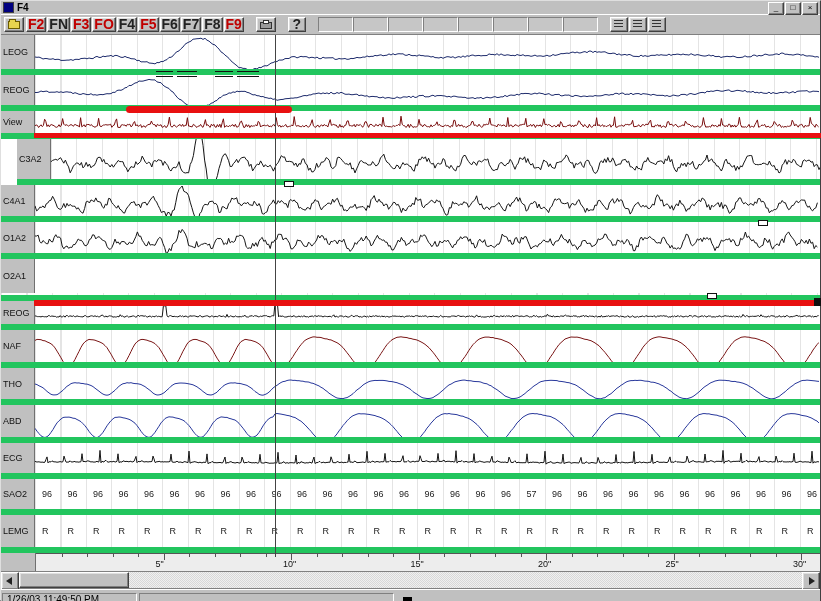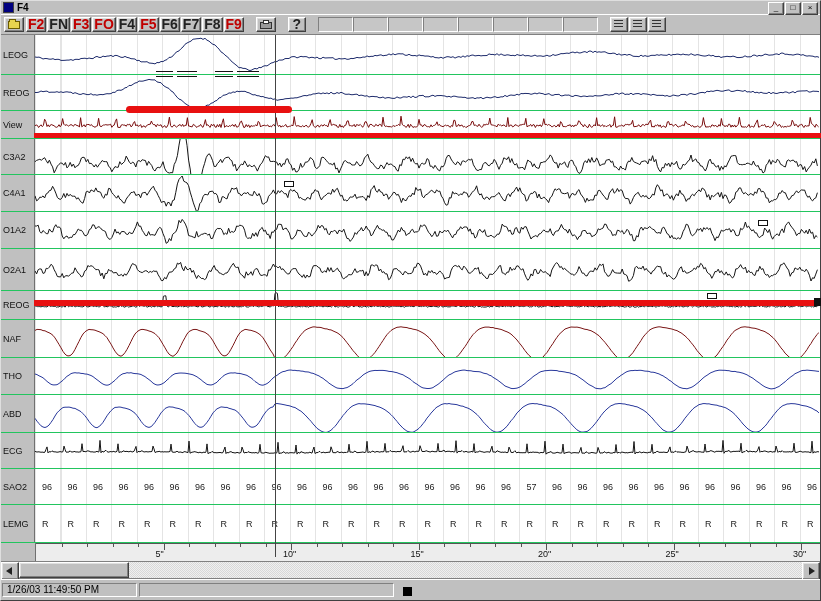--- a/index.html
+++ b/index.html
@@ -18,21 +18,21 @@
   .tb-btn.accent{color:#c00000;}
   .folder-shape{display:block;width:10px;height:6px;margin:3px 2px 0 2px;background:#e8d44f;border:1px solid #6b5b00;position:relative;}
   .folder-shape:before{content:"";position:absolute;top:-3px;left:0;width:5px;height:2px;background:#e8d44f;border:1px solid #6b5b00;border-bottom:none;}
   .printer-shape{display:block;width:10px;height:5px;margin:4px 2px 0 2px;background:#9a9a9a;border:1px solid #333;position:relative;}
   .printer-shape:before{content:"";position:absolute;top:-3px;left:2px;width:4px;height:2px;background:#fff;border:1px solid #333;}
   .seg{width:33px;height:13px;background:#c6c6c6;border:1px solid;border-color:#808080 #fff #fff #808080;}
   .view-lines{display:block;width:9px;height:7px;margin:2px auto 0;background:repeating-linear-gradient(to bottom,#333 0 1px,transparent 1px 3px);}
   .tb-gap{width:8px;}
   
   .chart{position:relative;width:819px;background:#fff;}
-  .ch-row{display:flex;border-bottom:1px solid #22c55e;box-sizing:border-box;}
+  .ch-row{display:flex;border-bottom:6px solid #22c55e;box-sizing:border-box;}
   .ch-label{width:34px;flex:0 0 34px;background:#c0c0c0;border-right:1px solid #707070;font-size:9px;color:#111;display:flex;align-items:center;justify-content:flex-start;padding-left:2px;box-sizing:border-box;}
   .ch-trace{position:relative;flex:1;overflow:hidden;background-image:repeating-linear-gradient(90deg,#e4e4e4 0,#e4e4e4 1px,transparent 1px,transparent 25.5px);}
   .ch-trace svg{display:block;}
   .val-span{position:absolute;top:50%;transform:translateY(-50%);font-size:9px;color:#222;}
   
   .axis-row{display:flex;height:18px;border-bottom:1px solid #808080;background:#ededed;}
   .axis-label-gutter{width:34px;flex:0 0 34px;background:#c0c0c0;border-right:1px solid #707070;}
   .axis-area{position:relative;flex:1;border-top:1px solid #555;}
   .tick{position:absolute;top:0;width:1px;background:#555;}
   .tick-label{position:absolute;top:5px;font-size:9px;color:#111;}
@@ -136,21 +136,21 @@
           </div>
         </div>
         <div class="ch-row" style="height: 28px;">
           <div class="ch-label">View</div>
           <div class="ch-trace">
             <svg width="784" height="27">
               <path d="M0.0,14.7L1.2,14.0L2.4,14.4L3.6,16.5L4.8,15.0L6.0,13.8L7.2,15.6L8.4,14.5L9.6,8.2L10.8,10.4L12.0,15.5L13.2,13.8L14.4,15.8L15.6,13.8L16.8,13.6L18.0,14.4L19.2,14.6L20.4,16.1L21.6,16.3L22.8,15.6L24.0,13.7L25.2,15.8L26.4,14.1L27.6,7.6L28.8,13.2L30.0,14.4L31.2,13.7L32.4,14.3L33.6,15.1L34.8,14.2L36.0,13.6L37.2,14.2L38.4,15.3L39.6,13.5L40.8,13.7L42.0,14.7L43.2,14.6L44.4,16.1L45.6,6.7L46.8,15.8L48.0,14.8L49.2,13.7L50.4,16.0L51.6,13.4L52.8,13.5L54.0,13.5L55.2,14.5L56.4,13.5L57.6,15.2L58.8,15.6L60.0,16.3L61.2,15.3L62.4,14.9L63.6,7.3L64.8,14.9L66.0,15.6L67.2,15.1L68.4,13.9L69.6,14.0L70.8,13.6L72.0,14.0L73.2,13.9L74.4,13.7L75.6,13.2L76.8,16.3L78.0,14.6L79.2,14.1L80.4,10.4L81.6,7.9L82.8,16.3L84.0,16.4L85.2,16.5L86.4,13.9L87.6,13.7L88.8,14.2L90.0,14.0L91.2,15.3L92.4,13.3L93.6,13.7L94.8,13.2L96.0,15.8L97.2,14.9L98.4,12.1L99.6,10.5L100.8,14.9L102.0,13.7L103.2,15.3L104.4,14.8L105.6,13.6L106.8,16.5L108.0,15.1L109.2,14.9L110.4,16.4L111.6,14.5L112.8,13.9L114.0,13.3L115.2,13.3L116.4,10.0L117.6,12.9L118.8,13.7L120.0,13.7L121.2,15.8L122.4,13.3L123.6,14.3L124.8,14.4L126.0,13.7L127.2,16.3L128.4,15.9L129.6,14.5L130.8,16.5L132.0,15.9L133.2,13.3L134.4,6.1L135.6,14.6L136.8,16.1L138.0,15.4L139.2,13.8L140.4,15.3L141.6,16.1L142.8,15.0L144.0,14.0L145.2,13.6L146.4,15.3L147.6,13.3L148.8,15.5L150.0,14.2L151.2,14.4L152.4,6.7L153.6,15.1L154.8,15.2L156.0,15.7L157.2,15.8L158.4,13.3L159.6,14.1L160.8,15.7L162.0,16.4L163.2,15.1L164.4,15.1L165.6,13.4L166.8,15.5L168.0,16.3L169.2,13.2L170.4,8.6L171.6,14.5L172.8,13.7L174.0,15.3L175.2,16.4L176.4,13.2L177.6,14.8L178.8,13.3L180.0,15.9L181.2,16.3L182.4,13.6L183.6,15.9L184.8,13.2L186.0,16.5L187.2,11.8L188.4,7.8L189.6,16.3L190.8,15.2L192.0,14.6L193.2,15.9L194.4,14.6L195.6,15.3L196.8,14.0L198.0,13.8L199.2,15.5L200.4,13.3L201.6,16.1L202.8,16.0L204.0,14.4L205.2,11.1L206.4,10.0L207.6,13.2L208.8,16.5L210.0,16.2L211.2,13.5L212.4,15.7L213.6,13.8L214.8,16.5L216.0,14.5L217.2,15.3L218.4,14.9L219.6,14.9L220.8,13.8L222.0,14.9L223.2,10.4L224.4,11.4L225.6,16.0L226.8,14.8L228.0,14.7L229.2,14.1L230.4,14.7L231.6,14.6L232.8,13.9L234.0,15.8L235.2,15.0L236.4,15.9L237.6,14.2L238.8,13.6L240.0,15.2L241.2,6.6L242.4,13.6L243.6,15.5L244.8,14.2L246.0,16.2L247.2,14.9L248.4,15.5L249.6,14.5L250.8,13.5L252.0,16.0L253.2,15.7L254.4,15.3L255.6,15.1L256.8,14.1L258.0,14.8L259.2,5.6L260.4,13.4L261.6,15.4L262.8,14.5L264.0,15.0L265.2,15.5L266.4,15.9L267.6,14.5L268.8,15.7L270.0,15.3L271.2,14.0L272.4,15.7L273.6,16.2L274.8,14.8L276.0,12.3L277.2,8.7L278.4,14.8L279.6,15.8L280.8,16.3L282.0,14.5L283.2,14.3L284.4,16.2L285.6,14.3L286.8,14.0L288.0,15.2L289.2,13.5L290.4,14.5L291.6,14.4L292.8,16.0L294.0,12.0L295.2,8.6L296.4,14.3L297.6,13.8L298.8,13.3L300.0,14.2L301.2,14.0L302.4,16.1L303.6,16.4L304.8,13.4L306.0,16.1L307.2,14.8L308.4,16.5L309.6,14.4L310.8,14.2L312.0,10.1L313.2,9.8L314.4,14.7L315.6,14.6L316.8,15.0L318.0,14.9L319.2,13.4L320.4,16.0L321.6,13.5L322.8,14.0L324.0,14.5L325.2,13.4L326.4,14.6L327.6,16.3L328.8,14.5L330.0,10.9L331.2,10.7L332.4,13.7L333.6,16.4L334.8,13.6L336.0,13.3L337.2,13.9L338.4,15.2L339.6,15.4L340.8,13.3L342.0,14.4L343.2,15.0L344.4,13.3L345.6,13.5L346.8,15.5L348.0,6.2L349.2,13.9L350.4,15.6L351.6,15.1L352.8,15.6L354.0,15.7L355.2,15.6L356.4,16.0L357.6,15.2L358.8,14.6L360.0,15.6L361.2,14.4L362.4,14.5L363.6,13.3L364.8,14.6L366.0,5.2L367.2,13.2L368.4,14.6L369.6,14.7L370.8,16.4L372.0,15.5L373.2,13.3L374.4,16.5L375.6,13.3L376.8,14.8L378.0,16.5L379.2,15.7L380.4,16.0L381.6,16.0L382.8,14.6L384.0,8.3L385.2,14.0L386.4,13.8L387.6,15.8L388.8,14.0L390.0,13.5L391.2,15.2L392.4,15.7L393.6,15.6L394.8,16.2L396.0,13.8L397.2,15.8L398.4,14.6L399.6,14.3L400.8,13.4L402.0,10.8L403.2,14.5L404.4,13.3L405.6,15.0L406.8,15.2L408.0,15.7L409.2,14.9L410.4,14.1L411.6,14.8L412.8,14.4L414.0,15.1L415.2,16.4L416.4,14.5L417.6,15.4L418.8,9.3L420.0,9.4L421.2,15.4L422.4,15.2L423.6,13.3L424.8,15.2L426.0,14.2L427.2,14.2L428.4,16.1L429.6,15.3L430.8,16.5L432.0,15.9L433.2,14.9L434.4,14.6L435.6,14.0L436.8,10.6L438.0,10.5L439.2,14.5L440.4,13.8L441.6,15.1L442.8,15.3L444.0,13.2L445.2,15.0L446.4,16.2L447.6,15.8L448.8,13.3L450.0,14.2L451.2,13.2L452.4,13.5L453.6,13.2L454.8,7.1L456.0,13.7L457.2,14.0L458.4,14.2L459.6,14.7L460.8,15.0L462.0,15.8L463.2,13.2L464.4,14.2L465.6,14.0L466.8,15.0L468.0,14.1L469.2,14.0L470.4,15.4L471.6,15.5L472.8,6.5L474.0,15.6L475.2,14.1L476.4,14.0L477.6,15.9L478.8,15.4L480.0,13.7L481.2,14.1L482.4,14.7L483.6,15.4L484.8,13.8L486.0,14.1L487.2,13.5L488.4,13.3L489.6,13.5L490.8,7.3L492.0,15.8L493.2,14.9L494.4,14.9L495.6,13.4L496.8,15.3L498.0,13.6L499.2,13.9L500.4,16.5L501.6,14.2L502.8,14.4L504.0,15.0L505.2,13.7L506.4,15.7L507.6,13.5L508.8,7.7L510.0,13.7L511.2,13.2L512.4,14.3L513.6,13.5L514.8,14.1L516.0,14.8L517.2,16.1L518.4,14.8L519.6,14.4L520.8,15.9L522.0,15.2L523.2,13.4L524.4,15.9L525.6,10.6L526.8,12.2L528.0,15.6L529.2,15.5L530.4,15.7L531.6,15.4L532.8,14.4L534.0,14.4L535.2,13.7L536.4,15.8L537.6,14.1L538.8,15.8L540.0,14.0L541.2,14.5L542.4,13.6L543.6,9.8L544.8,10.5L546.0,13.3L547.2,13.7L548.4,15.9L549.6,13.5L550.8,14.7L552.0,16.4L553.2,16.3L554.4,13.2L555.6,15.5L556.8,16.3L558.0,15.3L559.2,13.7L560.4,15.0L561.6,6.7L562.8,14.9L564.0,13.5L565.2,15.3L566.4,14.7L567.6,13.7L568.8,15.7L570.0,14.5L571.2,15.7L572.4,14.9L573.6,14.6L574.8,13.4L576.0,16.2L577.2,14.4L578.4,14.3L579.6,5.8L580.8,16.1L582.0,16.3L583.2,15.3L584.4,14.9L585.6,14.8L586.8,14.0L588.0,15.2L589.2,15.1L590.4,13.3L591.6,13.6L592.8,13.4L594.0,14.1L595.2,13.3L596.4,12.9L597.6,9.3L598.8,15.7L600.0,15.6L601.2,15.4L602.4,15.3L603.6,13.7L604.8,15.3L606.0,15.7L607.2,13.7L608.4,13.7L609.6,14.7L610.8,13.2L612.0,13.4L613.2,13.5L614.4,10.8L615.6,9.2L616.8,15.9L618.0,15.4L619.2,16.1L620.4,14.1L621.6,14.7L622.8,13.6L624.0,15.5L625.2,13.9L626.4,16.5L627.6,15.4L628.8,14.9L630.0,16.4L631.2,15.9L632.4,10.9L633.6,10.5L634.8,13.9L636.0,13.2L637.2,13.5L638.4,15.2L639.6,14.1L640.8,13.3L642.0,15.0L643.2,16.1L644.4,15.4L645.6,15.2L646.8,14.5L648.0,13.8L649.2,14.8L650.4,10.1L651.6,12.0L652.8,13.4L654.0,13.2L655.2,14.0L656.4,15.4L657.6,14.4L658.8,16.1L660.0,15.8L661.2,15.8L662.4,14.9L663.6,15.5L664.8,16.4L666.0,15.7L667.2,14.1L668.4,6.6L669.6,13.0L670.8,16.2L672.0,15.8L673.2,16.0L674.4,15.4L675.6,16.2L676.8,14.0L678.0,14.0L679.2,15.4L680.4,14.0L681.6,15.6L682.8,15.7L684.0,13.6L685.2,15.2L686.4,7.5L687.6,14.0L688.8,14.1L690.0,15.8L691.2,14.4L692.4,15.7L693.6,13.2L694.8,13.3L696.0,16.2L697.2,14.0L698.4,16.0L699.6,13.9L700.8,16.0L702.0,14.9L703.2,13.4L704.4,6.3L705.6,13.6L706.8,16.1L708.0,15.8L709.2,16.2L710.4,15.7L711.6,16.4L712.8,15.2L714.0,13.4L715.2,16.5L716.4,15.2L717.6,15.5L718.8,16.2L720.0,13.6L721.2,11.4L722.4,8.9L723.6,16.2L724.8,15.8L726.0,14.6L727.2,14.1L728.4,14.5L729.6,13.3L730.8,15.9L732.0,15.9L733.2,15.1L734.4,16.3L735.6,16.2L736.8,15.5L738.0,13.9L739.2,10.5L740.4,11.9L741.6,14.0L742.8,15.2L744.0,13.4L745.2,14.1L746.4,16.4L747.6,15.3L748.8,16.3L750.0,15.3L751.2,16.1L752.4,15.2L753.6,15.4L754.8,15.1L756.0,14.6L757.2,9.2L758.4,11.3L759.6,15.0L760.8,13.3L762.0,14.3L763.2,16.2L764.4,14.0L765.6,13.8L766.8,13.2L768.0,15.6L769.2,16.4L770.4,14.1L771.6,15.4L772.8,14.7L774.0,15.0L775.2,6.4L776.4,12.4L777.6,13.3L778.8,14.7L780.0,16.3L781.2,13.2L782.4,14.8L783.6,15.9" fill="none" stroke="#7a0d0d" stroke-width="1"></path>
             </svg>
           </div>
         </div>
-        <div class="ch-row" style="height: 36px;">
+        <div class="ch-row" style="height: 46px; margin-left: 16px;">
           <div class="ch-label">C3A2</div>
           <div class="ch-trace">
             <svg width="784" height="45">
               <path d="M0.0,22.7L1.6,21.4L3.2,20.8L4.8,20.3L6.4,21.2L8.0,19.8L9.6,18.7L11.2,21.5L12.8,24.2L14.4,21.1L16.0,25.1L17.6,27.9L19.2,33.8L20.8,30.6L22.4,27.1L24.0,25.3L25.6,24.0L27.2,24.2L28.8,26.2L30.4,23.5L32.0,28.9L33.6,27.2L35.2,23.4L36.8,27.4L38.4,25.0L40.0,28.8L41.6,27.0L43.2,26.5L44.8,23.5L46.4,19.0L48.0,18.2L49.6,18.7L51.2,22.8L52.8,20.4L54.4,24.6L56.0,24.3L57.6,25.7L59.2,28.0L60.8,25.5L62.4,28.2L64.0,25.8L65.6,23.7L67.2,21.5L68.8,22.6L70.4,22.6L72.0,22.8L73.6,27.4L75.2,28.6L76.8,32.8L78.4,30.1L80.0,27.6L81.6,28.2L83.2,28.3L84.8,22.7L86.4,25.4L88.0,24.1L89.6,22.4L91.2,17.1L92.8,20.1L94.4,23.3L96.0,24.8L97.6,23.1L99.2,24.2L100.8,28.0L102.4,22.4L104.0,21.5L105.6,22.7L107.2,20.7L108.8,21.2L110.4,21.5L112.0,26.4L113.6,22.4L115.2,24.6L116.8,26.6L118.4,30.6L120.0,32.0L121.6,29.0L123.2,28.3L124.8,28.9L126.4,26.6L128.0,22.7L129.6,29.1L131.2,32.2L132.8,33.5L134.4,34.0L136.0,33.6L137.6,33.8L139.2,25.5L140.8,22.3L142.4,16.6L144.0,6.1L145.6,-2.6L147.2,-2.2L148.8,-7.1L150.4,-4.1L152.0,6.3L153.6,21.1L155.2,30.0L156.8,43.6L158.4,47.8L160.0,49.0L161.6,51.9L163.2,48.5L164.8,41.6L166.4,36.7L168.0,29.4L169.6,24.4L171.2,18.6L172.8,15.7L174.4,14.8L176.0,17.8L177.6,21.7L179.2,27.5L180.8,27.5L182.4,24.5L184.0,23.0L185.6,20.3L187.2,23.6L188.8,20.6L190.4,18.8L192.0,18.4L193.6,18.1L195.2,20.6L196.8,21.7L198.4,27.3L200.0,25.2L201.6,31.9L203.2,29.5L204.8,26.9L206.4,25.0L208.0,25.8L209.6,21.9L211.2,24.8L212.8,27.9L214.4,25.7L216.0,27.5L217.6,27.5L219.2,26.2L220.8,28.7L222.4,32.1L224.0,28.3L225.6,25.2L227.2,23.7L228.8,20.0L230.4,16.7L232.0,18.2L233.6,17.9L235.2,22.4L236.8,22.5L238.4,22.3L240.0,22.7L241.6,23.0L243.2,26.3L244.8,24.0L246.4,27.9L248.0,24.6L249.6,25.3L251.2,20.2L252.8,19.8L254.4,24.5L256.0,25.7L257.6,31.3L259.2,29.0L260.8,32.9L262.4,32.8L264.0,30.4L265.6,24.3L267.2,28.4L268.8,26.6L270.4,23.1L272.0,23.1L273.6,22.0L275.2,18.6L276.8,19.6L278.4,21.6L280.0,27.9L281.6,29.6L283.2,28.6L284.8,26.5L286.4,18.7L288.0,18.1L289.6,19.4L291.2,21.3L292.8,23.4L294.4,24.8L296.0,24.8L297.6,26.0L299.2,23.8L300.8,30.0L302.4,29.1L304.0,33.9L305.6,29.9L307.2,26.5L308.8,22.5L310.4,21.6L312.0,23.2L313.6,23.9L315.2,24.0L316.8,26.0L318.4,26.0L320.0,25.9L321.6,22.6L323.2,24.7L324.8,26.9L326.4,26.2L328.0,23.5L329.6,18.6L331.2,17.3L332.8,15.2L334.4,20.4L336.0,23.2L337.6,24.1L339.2,26.3L340.8,28.5L342.4,29.6L344.0,29.5L345.6,26.1L347.2,26.8L348.8,29.9L350.4,26.5L352.0,23.6L353.6,25.8L355.2,25.0L356.8,25.3L358.4,27.2L360.0,27.7L361.6,31.1L363.2,32.2L364.8,25.7L366.4,26.6L368.0,20.1L369.6,20.7L371.2,17.8L372.8,19.7L374.4,17.8L376.0,22.5L377.6,19.2L379.2,23.4L380.8,25.1L382.4,24.3L384.0,29.1L385.6,25.6L387.2,24.0L388.8,25.2L390.4,24.6L392.0,19.6L393.6,20.7L395.2,27.3L396.8,27.1L398.4,29.4L400.0,26.3L401.6,28.7L403.2,31.0L404.8,31.9L406.4,27.2L408.0,27.9L409.6,25.4L411.2,19.3L412.8,16.5L414.4,16.5L416.0,20.0L417.6,22.5L419.2,24.6L420.8,25.7L422.4,22.8L424.0,23.9L425.6,26.4L427.2,22.2L428.8,21.9L430.4,23.0L432.0,21.7L433.6,20.3L435.2,21.1L436.8,19.9L438.4,25.8L440.0,28.5L441.6,31.1L443.2,31.5L444.8,30.5L446.4,30.6L448.0,25.5L449.6,23.6L451.2,23.8L452.8,26.2L454.4,26.8L456.0,24.6L457.6,24.3L459.2,20.4L460.8,22.7L462.4,26.5L464.0,30.3L465.6,26.3L467.2,24.2L468.8,18.8L470.4,19.7L472.0,20.5L473.6,17.8L475.2,23.5L476.8,19.6L478.4,24.1L480.0,26.1L481.6,24.5L483.2,29.1L484.8,28.9L486.4,28.5L488.0,28.5L489.6,30.8L491.2,25.7L492.8,21.0L494.4,22.4L496.0,23.2L497.6,27.7L499.2,24.8L500.8,28.2L502.4,29.0L504.0,29.3L505.6,23.6L507.2,23.5L508.8,22.8L510.4,22.8L512.0,20.4L513.6,19.3L515.2,15.9L516.8,17.8L518.4,22.2L520.0,24.1L521.6,23.7L523.2,29.1L524.8,24.4L526.4,25.4L528.0,24.4L529.6,22.9L531.2,26.6L532.8,28.5L534.4,22.8L536.0,21.2L537.6,21.6L539.2,25.8L540.8,27.7L542.4,32.3L544.0,34.4L545.6,33.6L547.2,30.3L548.8,23.9L550.4,21.7L552.0,23.8L553.6,19.8L555.2,23.4L556.8,18.5L558.4,22.9L560.0,22.7L561.6,18.9L563.2,22.0L564.8,26.7L566.4,25.8L568.0,25.0L569.6,25.1L571.2,21.2L572.8,20.8L574.4,20.4L576.0,23.4L577.6,22.2L579.2,27.8L580.8,27.9L582.4,29.4L584.0,31.2L585.6,27.0L587.2,29.6L588.8,29.5L590.4,31.1L592.0,24.7L593.6,22.0L595.2,22.6L596.8,18.5L598.4,22.4L600.0,23.4L601.6,24.0L603.2,24.7L604.8,25.7L606.4,22.7L608.0,22.3L609.6,21.9L611.2,22.3L612.8,25.0L614.4,19.9L616.0,21.7L617.6,16.7L619.2,22.8L620.8,20.4L622.4,27.4L624.0,30.9L625.6,32.9L627.2,28.4L628.8,29.0L630.4,24.4L632.0,26.6L633.6,24.0L635.2,27.7L636.8,23.5L638.4,25.4L640.0,24.9L641.6,22.3L643.2,27.9L644.8,30.2L646.4,29.5L648.0,25.3L649.6,26.0L651.2,24.8L652.8,22.2L654.4,21.1L656.0,16.0L657.6,22.8L659.2,21.0L660.8,19.9L662.4,23.2L664.0,23.8L665.6,27.0L667.2,27.1L668.8,29.8L670.4,32.0L672.0,28.2L673.6,22.2L675.2,20.1L676.8,24.5L678.4,24.1L680.0,26.9L681.6,28.1L683.2,26.3L684.8,31.5L686.4,27.3L688.0,30.3L689.6,26.9L691.2,27.8L692.8,24.0L694.4,20.9L696.0,17.3L697.6,16.8L699.2,16.5L700.8,16.7L702.4,23.5L704.0,25.4L705.6,25.5L707.2,25.8L708.8,25.4L710.4,25.4L712.0,24.1L713.6,24.4L715.2,25.2L716.8,25.9L718.4,22.0L720.0,25.9L721.6,27.2L723.2,26.5L724.8,30.8L726.4,30.3L728.0,34.0L729.6,32.8L731.2,26.1L732.8,24.3L734.4,20.6L736.0,25.3L737.6,21.4L739.2,22.8L740.8,23.7L742.4,20.2L744.0,21.8L745.6,25.3L747.2,26.1L748.8,27.4L750.4,27.9L752.0,21.9L753.6,20.9L755.2,22.3L756.8,21.4L758.4,21.1L760.0,23.2L761.6,22.6L763.2,27.6L764.8,25.6L766.4,25.9L768.0,30.6L769.6,27.6L771.2,32.9L772.8,30.1L774.4,28.2L776.0,26.1L777.6,22.4L779.2,24.0L780.8,19.8L782.4,26.9" fill="none" stroke="#151515" stroke-width="1"></path>
             </svg>
           </div>
         </div>
         <div class="ch-row" style="height: 37px;">
           <div class="ch-label">C4A1</div>
           <div class="ch-trace">
@@ -160,21 +160,21 @@
           </div>
         </div>
         <div class="ch-row" style="height: 37px;">
           <div class="ch-label">O1A2</div>
           <div class="ch-trace">
             <svg width="784" height="36">
               <path d="M0.0,14.0L1.6,14.0L3.2,13.2L4.8,19.6L6.4,21.2L8.0,18.5L9.6,20.0L11.2,21.5L12.8,21.8L14.4,17.0L16.0,19.4L17.6,20.0L19.2,15.3L20.8,12.7L22.4,15.4L24.0,14.9L25.6,16.1L27.2,24.0L28.8,26.8L30.4,24.7L32.0,24.0L33.6,26.3L35.2,25.3L36.8,25.5L38.4,22.5L40.0,22.6L41.6,19.9L43.2,17.0L44.8,18.3L46.4,18.3L48.0,20.4L49.6,23.4L51.2,23.8L52.8,21.9L54.4,17.5L56.0,16.7L57.6,12.8L59.2,13.1L60.8,16.9L62.4,15.2L64.0,14.7L65.6,16.0L67.2,18.0L68.8,18.7L70.4,19.5L72.0,24.4L73.6,26.7L75.2,27.4L76.8,25.6L78.4,22.0L80.0,17.1L81.6,21.0L83.2,19.9L84.8,22.4L86.4,19.7L88.0,19.5L89.6,19.8L91.2,22.1L92.8,22.5L94.4,20.2L96.0,21.4L97.6,21.4L99.2,18.1L100.8,14.7L102.4,9.9L104.0,14.2L105.6,14.1L107.2,18.3L108.8,20.7L110.4,23.4L112.0,23.7L113.6,19.5L115.2,23.1L116.8,22.6L118.4,22.9L120.0,23.3L121.6,20.0L123.2,16.9L124.8,15.4L126.4,16.6L128.0,21.6L129.6,25.4L131.2,31.3L132.8,30.3L134.4,26.5L136.0,28.7L137.6,22.4L139.2,21.0L140.8,19.8L142.4,16.1L144.0,8.4L145.6,10.8L147.2,7.4L148.8,9.5L150.4,12.1L152.0,16.2L153.6,23.5L155.2,24.0L156.8,24.4L158.4,25.2L160.0,25.8L161.6,19.5L163.2,24.9L164.8,23.6L166.4,22.4L168.0,22.1L169.6,21.3L171.2,21.5L172.8,23.1L174.4,22.0L176.0,26.6L177.6,26.4L179.2,21.8L180.8,18.1L182.4,16.4L184.0,16.7L185.6,16.4L187.2,18.3L188.8,22.6L190.4,21.1L192.0,22.3L193.6,16.3L195.2,20.9L196.8,19.4L198.4,20.3L200.0,19.0L201.6,14.0L203.2,14.4L204.8,13.2L206.4,13.6L208.0,14.4L209.6,18.2L211.2,24.8L212.8,26.4L214.4,25.9L216.0,26.4L217.6,21.3L219.2,24.2L220.8,20.7L222.4,24.4L224.0,19.2L225.6,16.9L227.2,15.4L228.8,19.4L230.4,18.2L232.0,22.5L233.6,22.2L235.2,26.5L236.8,19.9L238.4,20.4L240.0,17.6L241.6,17.4L243.2,12.3L244.8,12.3L246.4,12.5L248.0,17.8L249.6,16.6L251.2,16.1L252.8,18.5L254.4,21.1L256.0,26.8L257.6,26.9L259.2,24.9L260.8,23.0L262.4,17.9L264.0,18.7L265.6,18.6L267.2,21.1L268.8,23.8L270.4,24.5L272.0,24.3L273.6,20.1L275.2,21.7L276.8,24.1L278.4,22.3L280.0,20.4L281.6,18.0L283.2,13.3L284.8,16.0L286.4,13.5L288.0,14.1L289.6,17.8L291.2,16.4L292.8,21.3L294.4,22.9L296.0,19.3L297.6,19.9L299.2,18.3L300.8,19.1L302.4,22.0L304.0,18.2L305.6,18.9L307.2,19.8L308.8,17.2L310.4,22.0L312.0,26.5L313.6,26.6L315.2,29.4L316.8,27.4L318.4,25.1L320.0,20.6L321.6,22.3L323.2,19.4L324.8,18.4L326.4,15.5L328.0,19.0L329.6,17.4L331.2,14.0L332.8,17.5L334.4,18.4L336.0,23.8L337.6,22.6L339.2,19.0L340.8,16.3L342.4,13.3L344.0,16.6L345.6,17.0L347.2,18.3L348.8,17.9L350.4,20.2L352.0,20.2L353.6,24.2L355.2,23.6L356.8,27.9L358.4,28.0L360.0,25.1L361.6,21.8L363.2,18.1L364.8,19.9L366.4,15.4L368.0,18.5L369.6,18.9L371.2,23.6L372.8,21.8L374.4,21.5L376.0,18.4L377.6,17.3L379.2,20.5L380.8,19.8L382.4,20.0L384.0,18.4L385.6,13.2L387.2,14.6L388.8,12.8L390.4,13.6L392.0,17.2L393.6,20.3L395.2,22.0L396.8,24.7L398.4,22.6L400.0,19.4L401.6,24.3L403.2,23.8L404.8,19.1L406.4,20.4L408.0,20.4L409.6,18.1L411.2,19.7L412.8,18.0L414.4,20.6L416.0,23.3L417.6,25.9L419.2,22.6L420.8,22.4L422.4,18.3L424.0,17.8L425.6,14.7L427.2,16.9L428.8,15.1L430.4,14.9L432.0,15.2L433.6,19.3L435.2,16.9L436.8,22.0L438.4,21.2L440.0,26.1L441.6,24.7L443.2,19.4L444.8,17.2L446.4,19.5L448.0,20.3L449.6,17.7L451.2,23.6L452.8,24.5L454.4,24.1L456.0,23.2L457.6,24.5L459.2,25.4L460.8,24.2L462.4,22.0L464.0,22.3L465.6,18.8L467.2,12.1L468.8,14.2L470.4,14.4L472.0,15.3L473.6,19.4L475.2,18.1L476.8,22.3L478.4,22.0L480.0,16.4L481.6,15.6L483.2,20.1L484.8,21.2L486.4,15.2L488.0,17.3L489.6,14.7L491.2,14.8L492.8,19.1L494.4,22.9L496.0,27.0L497.6,25.0L499.2,24.4L500.8,23.5L502.4,24.9L504.0,22.0L505.6,21.6L507.2,19.7L508.8,17.8L510.4,19.4L512.0,19.8L513.6,19.9L515.2,16.7L516.8,21.6L518.4,23.6L520.0,20.0L521.6,19.0L523.2,18.9L524.8,16.0L526.4,12.4L528.0,16.0L529.6,17.7L531.2,17.9L532.8,21.1L534.4,17.1L536.0,21.0L537.6,23.9L539.2,22.8L540.8,24.2L542.4,27.6L544.0,24.6L545.6,24.0L547.2,19.0L548.8,18.5L550.4,18.5L552.0,21.6L553.6,21.3L555.2,21.2L556.8,24.7L558.4,23.8L560.0,23.1L561.6,21.1L563.2,16.8L564.8,17.7L566.4,16.8L568.0,16.1L569.6,12.1L571.2,12.4L572.8,16.5L574.4,18.0L576.0,19.3L577.6,23.5L579.2,22.7L580.8,23.2L582.4,18.2L584.0,18.6L585.6,20.0L587.2,18.5L588.8,21.9L590.4,20.4L592.0,17.3L593.6,18.9L595.2,23.2L596.8,22.3L598.4,28.7L600.0,28.7L601.6,23.7L603.2,24.9L604.8,17.3L606.4,15.0L608.0,18.2L609.6,15.6L611.2,16.4L612.8,16.3L614.4,14.6L616.0,15.6L617.6,17.3L619.2,17.7L620.8,20.3L622.4,21.0L624.0,20.5L625.6,21.5L627.2,16.1L628.8,15.1L630.4,17.9L632.0,21.6L633.6,22.5L635.2,26.1L636.8,23.4L638.4,26.5L640.0,25.9L641.6,27.3L643.2,25.5L644.8,27.2L646.4,24.9L648.0,19.7L649.6,16.8L651.2,12.2L652.8,12.8L654.4,17.1L656.0,22.4L657.6,23.9L659.2,22.1L660.8,20.7L662.4,16.9L664.0,18.3L665.6,16.3L667.2,19.6L668.8,15.6L670.4,17.4L672.0,15.5L673.6,17.6L675.2,16.2L676.8,21.3L678.4,24.2L680.0,28.6L681.6,24.9L683.2,25.7L684.8,21.9L686.4,18.1L688.0,19.2L689.6,18.4L691.2,17.3L692.8,17.7L694.4,16.5L696.0,20.1L697.6,17.6L699.2,18.6L700.8,23.2L702.4,23.7L704.0,23.1L705.6,16.3L707.2,17.7L708.8,15.5L710.4,10.0L712.0,15.5L713.6,14.1L715.2,16.8L716.8,18.9L718.4,17.7L720.0,20.9L721.6,20.9L723.2,24.6L724.8,25.6L726.4,23.8L728.0,23.2L729.6,16.0L731.2,18.0L732.8,20.6L734.4,17.5L736.0,23.8L737.6,27.2L739.2,24.5L740.8,22.8L742.4,21.9L744.0,23.8L745.6,19.2L747.2,16.9L748.8,20.6L750.4,13.8L752.0,11.7L753.6,9.9L755.2,13.0L756.8,15.2L758.4,17.2L760.0,19.7L761.6,23.6L763.2,21.5L764.8,21.6L766.4,17.4L768.0,19.3L769.6,21.2L771.2,18.3L772.8,21.9L774.4,17.0L776.0,21.3L777.6,20.2L779.2,26.7L780.8,23.5L782.4,25.0" fill="none" stroke="#151515" stroke-width="1"></path>
             </svg>
           </div>
         </div>
-        <div class="ch-row" style="height: 42px;">
+        <div class="ch-row" style="height: 42px; flex-direction: column;">
           <div class="ch-label">O2A1</div>
           <div class="ch-trace">
             <svg width="784" height="41">
               <path d="M0.0,21.9L1.6,24.9L3.2,20.7L4.8,19.9L6.4,20.1L8.0,24.4L9.6,23.9L11.2,19.3L12.8,19.7L14.4,18.1L16.0,15.3L17.6,16.7L19.2,20.8L20.8,23.7L22.4,27.5L24.0,27.8L25.6,27.9L27.2,24.5L28.8,28.8L30.4,26.8L32.0,26.7L33.6,27.1L35.2,25.7L36.8,24.1L38.4,23.9L40.0,18.8L41.6,21.7L43.2,24.2L44.8,25.5L46.4,28.0L48.0,26.9L49.6,22.2L51.2,21.2L52.8,16.6L54.4,17.5L56.0,16.7L57.6,17.4L59.2,18.8L60.8,20.7L62.4,20.5L64.0,20.9L65.6,26.9L67.2,24.0L68.8,29.8L70.4,24.4L72.0,24.6L73.6,20.3L75.2,21.9L76.8,21.8L78.4,24.0L80.0,23.6L81.6,23.6L83.2,26.4L84.8,26.4L86.4,25.4L88.0,27.3L89.6,24.8L91.2,26.3L92.8,23.8L94.4,21.0L96.0,17.1L97.6,14.5L99.2,15.5L100.8,16.1L102.4,20.5L104.0,22.3L105.6,23.0L107.2,23.6L108.8,22.5L110.4,21.7L112.0,22.0L113.6,23.7L115.2,22.4L116.8,23.3L118.4,21.9L120.0,22.4L121.6,22.1L123.2,25.8L124.8,28.4L126.4,31.6L128.0,31.5L129.6,28.4L131.2,29.9L132.8,26.1L134.4,23.0L136.0,23.1L137.6,22.5L139.2,19.9L140.8,19.0L142.4,14.1L144.0,15.2L145.6,13.4L147.2,19.0L148.8,21.8L150.4,17.3L152.0,20.4L153.6,20.6L155.2,19.0L156.8,23.3L158.4,21.4L160.0,25.9L161.6,29.5L163.2,26.4L164.8,27.9L166.4,29.5L168.0,29.4L169.6,30.6L171.2,29.4L172.8,24.4L174.4,21.6L176.0,22.6L177.6,18.9L179.2,16.5L180.8,20.8L182.4,21.1L184.0,23.8L185.6,24.3L187.2,25.3L188.8,25.8L190.4,24.0L192.0,24.0L193.6,21.8L195.2,18.8L196.8,16.3L198.4,14.3L200.0,17.7L201.6,18.5L203.2,18.1L204.8,24.2L206.4,25.6L208.0,27.0L209.6,29.2L211.2,22.8L212.8,26.1L214.4,25.1L216.0,22.7L217.6,26.3L219.2,21.5L220.8,19.6L222.4,19.9L224.0,23.5L225.6,26.3L227.2,26.4L228.8,25.7L230.4,25.9L232.0,27.3L233.6,20.8L235.2,21.2L236.8,18.2L238.4,15.0L240.0,18.0L241.6,17.4L243.2,19.0L244.8,17.3L246.4,20.6L248.0,19.7L249.6,21.9L251.2,23.9L252.8,25.0L254.4,24.7L256.0,21.6L257.6,19.8L259.2,19.6L260.8,19.5L262.4,22.8L264.0,25.1L265.6,26.2L267.2,28.3L268.8,25.6L270.4,29.1L272.0,26.0L273.6,28.0L275.2,27.4L276.8,20.7L278.4,16.8L280.0,16.6L281.6,16.7L283.2,18.2L284.8,19.0L286.4,22.9L288.0,23.5L289.6,21.7L291.2,23.3L292.8,18.5L294.4,22.3L296.0,18.7L297.6,22.7L299.2,22.2L300.8,20.6L302.4,19.2L304.0,22.1L305.6,23.3L307.2,28.6L308.8,30.0L310.4,28.2L312.0,27.8L313.6,25.5L315.2,25.8L316.8,25.6L318.4,22.7L320.0,19.7L321.6,23.3L323.2,22.9L324.8,21.7L326.4,21.9L328.0,21.2L329.6,27.0L331.2,22.7L332.8,26.7L334.4,23.7L336.0,16.1L337.6,16.0L339.2,17.2L340.8,15.9L342.4,16.4L344.0,21.9L345.6,20.1L347.2,23.5L348.8,22.7L350.4,25.0L352.0,24.8L353.6,30.7L355.2,29.6L356.8,25.6L358.4,20.1L360.0,19.8L361.6,19.5L363.2,21.5L364.8,22.1L366.4,24.3L368.0,26.0L369.6,22.7L371.2,22.9L372.8,24.8L374.4,24.6L376.0,24.5L377.6,23.3L379.2,18.2L380.8,18.4L382.4,14.2L384.0,14.6L385.6,17.1L387.2,21.4L388.8,26.0L390.4,24.3L392.0,26.6L393.6,21.8L395.2,23.7L396.8,21.5L398.4,24.0L400.0,23.3L401.6,25.5L403.2,23.9L404.8,21.9L406.4,23.6L408.0,25.5L409.6,30.0L411.2,29.0L412.8,28.6L414.4,28.3L416.0,21.9L417.6,18.3L419.2,16.8L420.8,16.5L422.4,17.7L424.0,16.7L425.6,19.5L427.2,20.9L428.8,17.1L430.4,18.7L432.0,21.0L433.6,24.0L435.2,24.2L436.8,22.8L438.4,21.5L440.0,19.0L441.6,20.1L443.2,18.4L444.8,24.8L446.4,23.4L448.0,26.0L449.6,27.1L451.2,29.4L452.8,29.5L454.4,25.2L456.0,25.2L457.6,25.5L459.2,23.9L460.8,21.8L462.4,20.3L464.0,17.1L465.6,16.5L467.2,23.8L468.8,24.3L470.4,25.7L472.0,23.1L473.6,23.2L475.2,18.1L476.8,21.4L478.4,19.9L480.0,20.5L481.6,17.0L483.2,16.9L484.8,19.2L486.4,21.0L488.0,19.7L489.6,24.8L491.2,28.5L492.8,31.3L494.4,29.4L496.0,24.9L497.6,27.0L499.2,20.7L500.8,20.4L502.4,24.6L504.0,24.2L505.6,20.5L507.2,22.7L508.8,23.4L510.4,22.5L512.0,24.6L513.6,25.1L515.2,27.5L516.8,21.0L518.4,18.0L520.0,15.3L521.6,13.6L523.2,15.1L524.8,18.5L526.4,17.5L528.0,20.5L529.6,19.2L531.2,21.1L532.8,22.3L534.4,23.7L536.0,25.1L537.6,25.2L539.2,26.4L540.8,24.6L542.4,22.5L544.0,17.6L545.6,20.7L547.2,24.2L548.8,24.1L550.4,26.6L552.0,27.0L553.6,24.1L555.2,22.1L556.8,22.2L558.4,22.6L560.0,18.8L561.6,21.2L563.2,18.4L564.8,15.2L566.4,16.5L568.0,14.9L569.6,22.8L571.2,24.7L572.8,27.3L574.4,26.9L576.0,24.3L577.6,20.6L579.2,23.3L580.8,23.9L582.4,24.1L584.0,24.1L585.6,24.3L587.2,20.0L588.8,25.0L590.4,25.5L592.0,26.7L593.6,32.2L595.2,31.6L596.8,29.8L598.4,26.6L600.0,18.8L601.6,17.2L603.2,19.4L604.8,19.0L606.4,19.8L608.0,17.1L609.6,21.3L611.2,19.4L612.8,21.8L614.4,22.8L616.0,25.1L617.6,22.1L619.2,21.3L620.8,18.4L622.4,17.2L624.0,17.7L625.6,17.7L627.2,23.5L628.8,25.1L630.4,23.0L632.0,28.0L633.6,26.0L635.2,27.4L636.8,28.9L638.4,30.2L640.0,29.4L641.6,26.9L643.2,22.6L644.8,19.2L646.4,17.8L648.0,23.0L649.6,21.7L651.2,24.1L652.8,24.0L654.4,23.3L656.0,22.2L657.6,21.4L659.2,19.0L660.8,20.4L662.4,17.3L664.0,18.3L665.6,14.4L667.2,15.7L668.8,19.8L670.4,18.5L672.0,22.9L673.6,24.7L675.2,25.5L676.8,29.3L678.4,26.4L680.0,22.5L681.6,22.7L683.2,20.2L684.8,23.8L686.4,21.7L688.0,24.7L689.6,25.8L691.2,22.9L692.8,26.2L694.4,25.1L696.0,27.5L697.6,29.0L699.2,26.8L700.8,19.9L702.4,19.8L704.0,18.1L705.6,15.6L707.2,18.8L708.8,19.9L710.4,18.1L712.0,23.9L713.6,21.5L715.2,23.6L716.8,23.2L718.4,25.8L720.0,26.5L721.6,21.5L723.2,22.1L724.8,17.3L726.4,20.5L728.0,19.6L729.6,24.4L731.2,26.2L732.8,25.5L734.4,28.5L736.0,26.6L737.6,26.7L739.2,25.3L740.8,25.4L742.4,23.1L744.0,20.6L745.6,15.8L747.2,15.7L748.8,13.8L750.4,16.2L752.0,19.0L753.6,21.1L755.2,27.3L756.8,23.8L758.4,23.3L760.0,18.9L761.6,19.9L763.2,20.5L764.8,18.2L766.4,21.2L768.0,21.2L769.6,22.8L771.2,20.2L772.8,22.5L774.4,26.2L776.0,32.0L777.6,28.7L779.2,29.4L780.8,25.1L782.4,20.7" fill="none" stroke="#151515" stroke-width="1"></path>
             </svg>
           </div>
         </div>
         <div class="ch-row" style="height: 29px;">
           <div class="ch-label">REOG</div>
           <div class="ch-trace">

